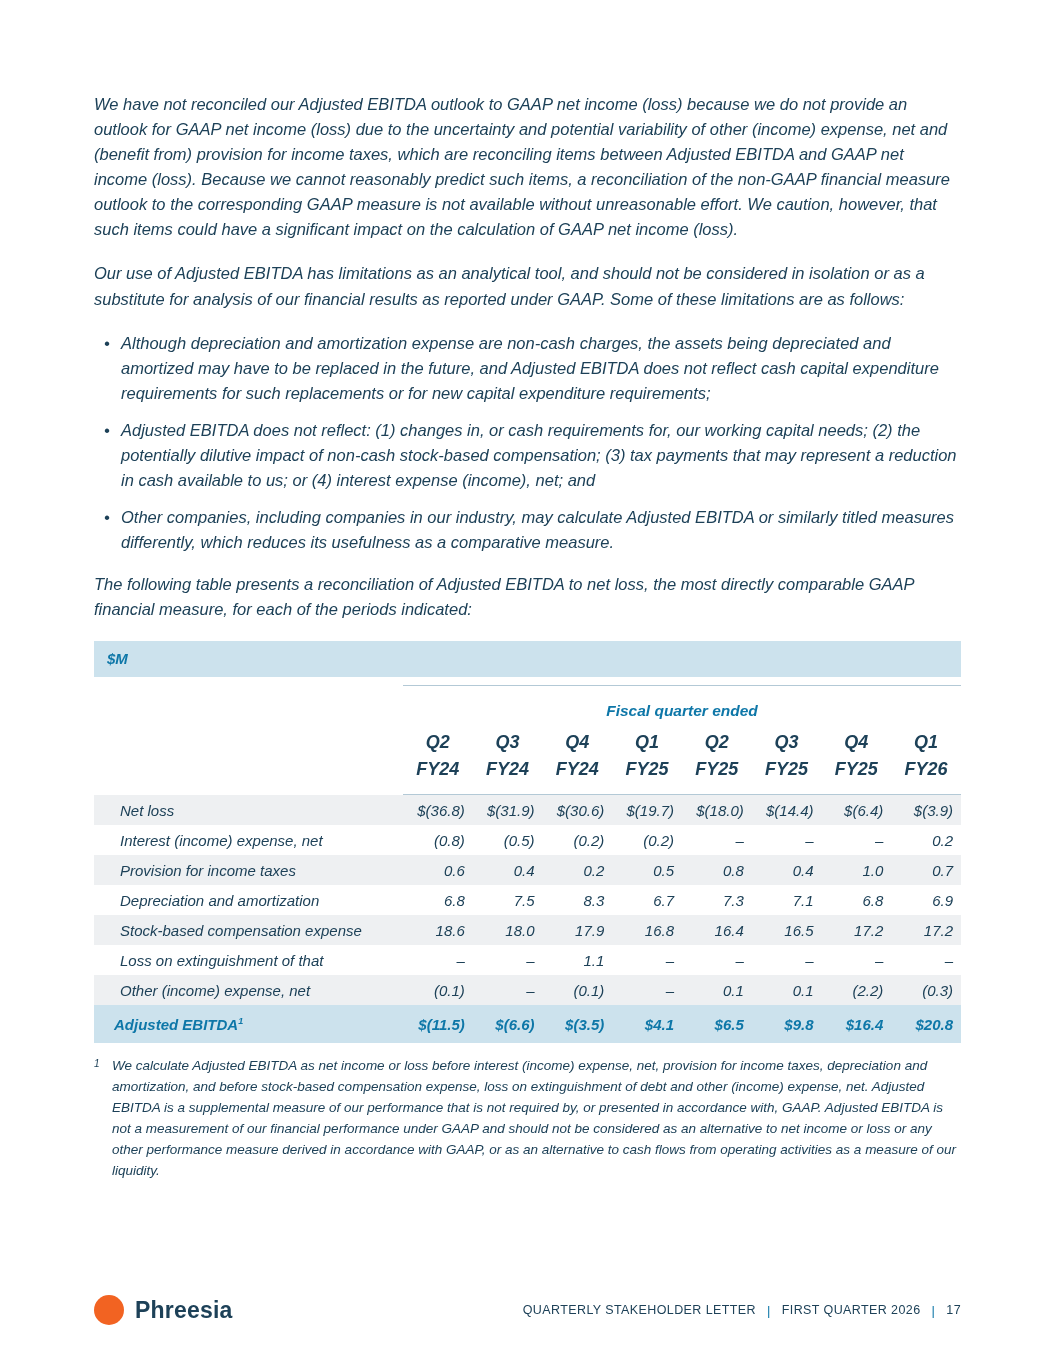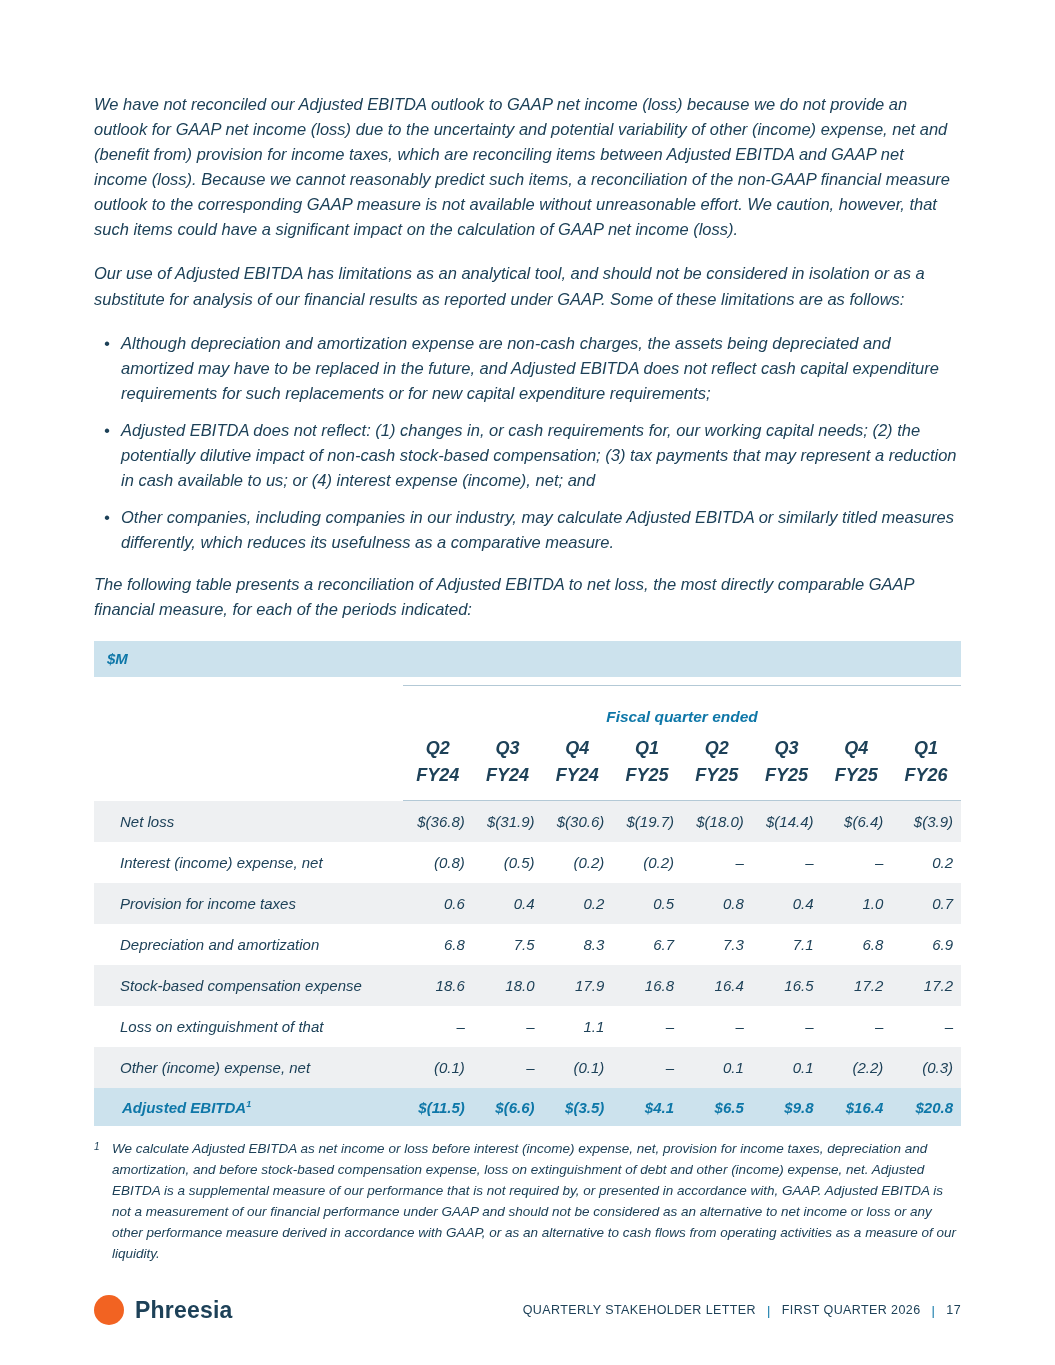--- a/index.html
+++ b/index.html
@@ -28,39 +28,39 @@
   .fin-table { width:100%; margin-top:3px; }
   .unit-band {
     height:36px; background:#cce2ed; line-height:36px;
     padding-left:13px; font-weight:bold; font-size:15px; color:#0e77a8;
   }
   .grid-row { display:grid; grid-template-columns:309px repeat(8, 1fr); }
   .group-row { margin-top:8px; }
   .group-cell {
     grid-column:2 / span 8;
     border-top:1px solid #b3c9d6;
-    padding-top:22px;
+    padding-top:16px;
     text-align:center;
     font-weight:bold;
     font-size:15.5px;
     color:#0e77a8;
   }
   .col-head {
     text-align:center; font-weight:bold; font-size:18px; line-height:1.5;
     padding:9px 0 11px 0; border-bottom:1px solid #b3c9d6; color:#1d4158;
   }
-  .trow { height:41px; align-items:center; font-size:15px; }
+  .trow { height:30px; align-items:center; font-size:15px; }
   .trow.shaded { background:#eef0f2; }
   .tlabel { padding-left:26px; }
   .tcell { text-align:right; padding-right:8px; }
   .total-row {
     background:#cce2ed; height:38px; align-items:center;
     font-weight:bold; color:#0e77a8; font-size:15px;
   }
-  .total-row .tlabel { padding-left:28px; }
+  .total-row .tlabel { padding-left:20px; }
   .total-row sup { font-size:9px; }
 
   .footnote { display:flex; margin-top:13px; }
   .fn-marker { font-size:10px; width:18px; padding-top:2px; }
   .fn-text { flex:1; font-size:13.5px; line-height:1.55; }
 
   .footer {
     position:absolute; left:94px; right:94px; bottom:40px;
     display:flex; justify-content:space-between; align-items:center;
   }

